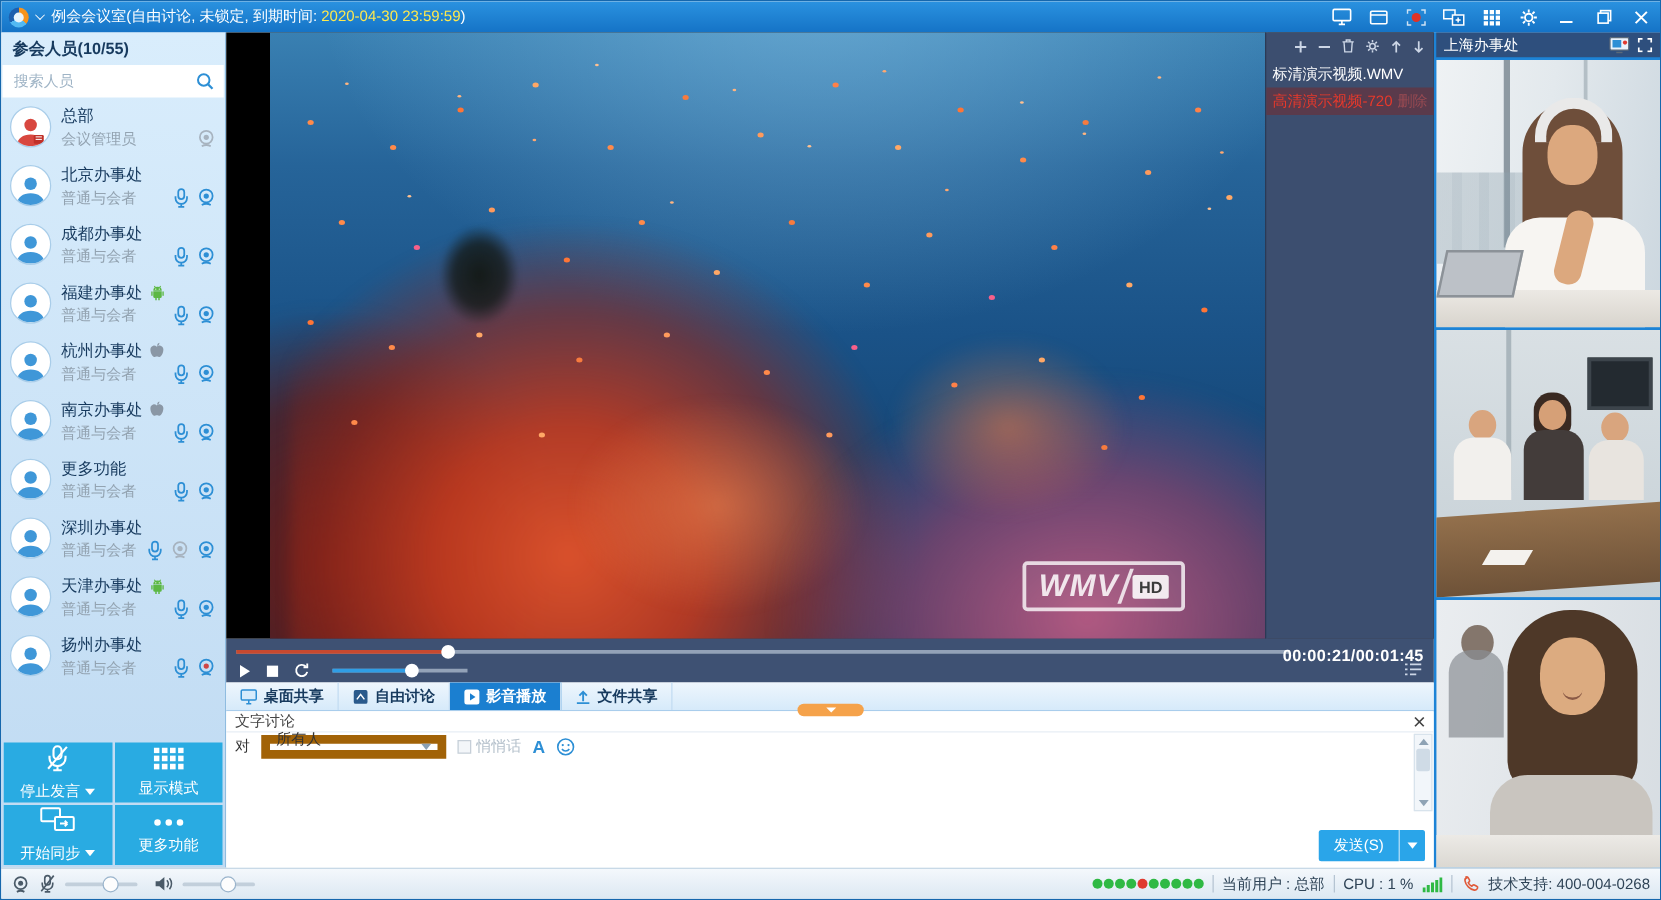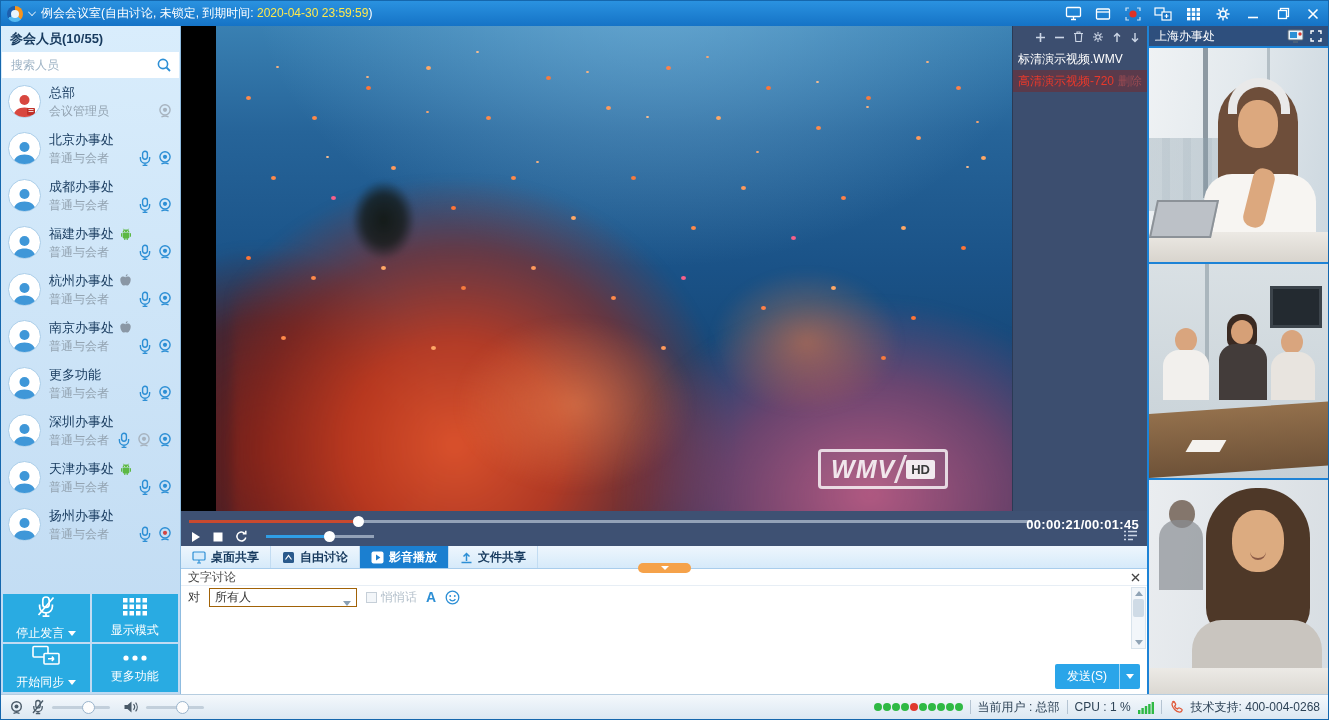--- a/index.html
+++ b/index.html
@@ -99,21 +99,21 @@
 .chat-title{color:#444;font-size:12px;}
 .chat-close{margin-left:auto;cursor:pointer;display:flex;}
 .chat-messages{flex:1;padding:2px 7px 0;color:#3faa3f;font-size:12px;line-height:19px;overflow:hidden;}
 .chat-scrollbar{position:absolute;right:1px;top:18px;height:62px;width:15px;background:#f2f6fa;border:1px solid #d8e3ec;display:flex;flex-direction:column;align-items:center;}
 .sb-arrow{width:0;height:0;border-left:4px solid transparent;border-right:4px solid transparent;margin:3px 0;cursor:pointer;}
 .sb-up{border-bottom:5px solid #8fa3b5;}
 .sb-down{border-top:5px solid #8fa3b5;margin-top:auto;}
 .sb-thumb{width:11px;height:18px;background:#cfdbe6;border-radius:2px;cursor:pointer;}
 .chat-toolbar{height:23px;flex:0 0 23px;display:flex;align-items:center;gap:9px;padding:0 7px;border-top:1px solid #e7eef5;}
 .to-label{color:#333;}
-.recipient-select{width:148px;height:19px;border:1px solid #a16207;background:#fff;display:flex;align-items:flex-end;padding:0 5px;cursor:pointer;}
+.recipient-select{width:148px;height:19px;border:7px solid #a16207;background:#fff;display:flex;align-items:flex-end;padding:0 5px;cursor:pointer;}
 .recipient-select .sel-text{flex:1;color:#333;}
 .sel-caret{width:0;height:0;border-left:4px solid transparent;border-right:4px solid transparent;border-top:5px solid #8aa0b4;}
 .whisper{display:flex;align-items:center;gap:4px;color:#b4c0cb;cursor:default;}
 .whisper .cb{width:11px;height:11px;border:1px solid #c6cfd8;background:#f3f6f9;}
 .font-btn{color:#2d8fd5;font-weight:bold;font-size:14px;cursor:pointer;line-height:1;}
 .emoji-btn{cursor:pointer;display:flex;}
 .chat-input{flex:1;position:relative;}
 .send-btn{position:absolute;right:7px;bottom:5px;display:flex;cursor:pointer;}
 .send-main{background:#2aa5e9;color:#fff;padding:4px 12px;font-size:12px;border-radius:2px 0 0 2px;}
 .send-caret-box{background:#2aa5e9;border-left:1px solid rgba(255,255,255,.55);padding:0 6px;display:flex;align-items:center;border-radius:0 2px 2px 0;}

